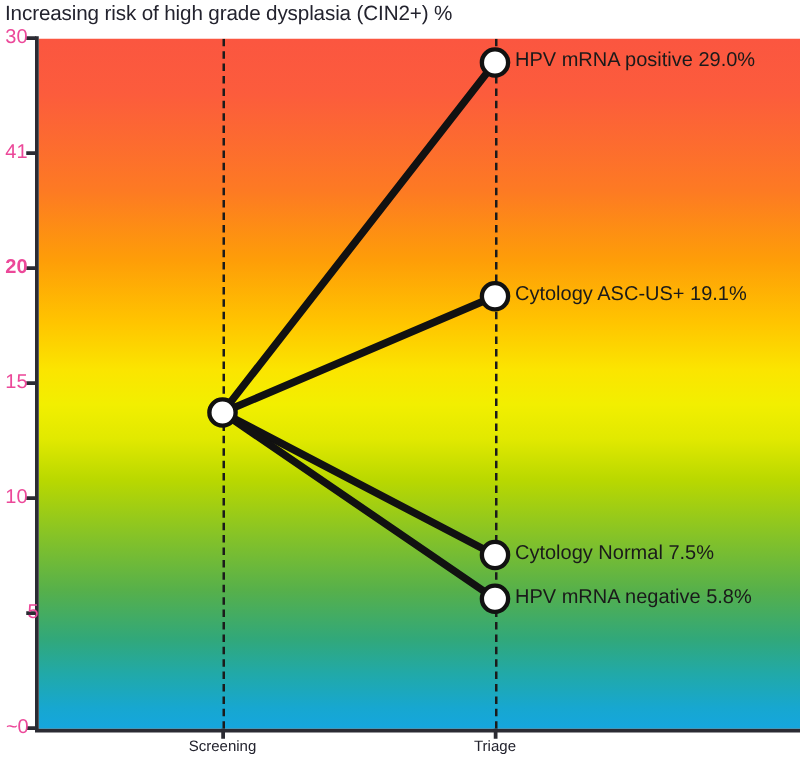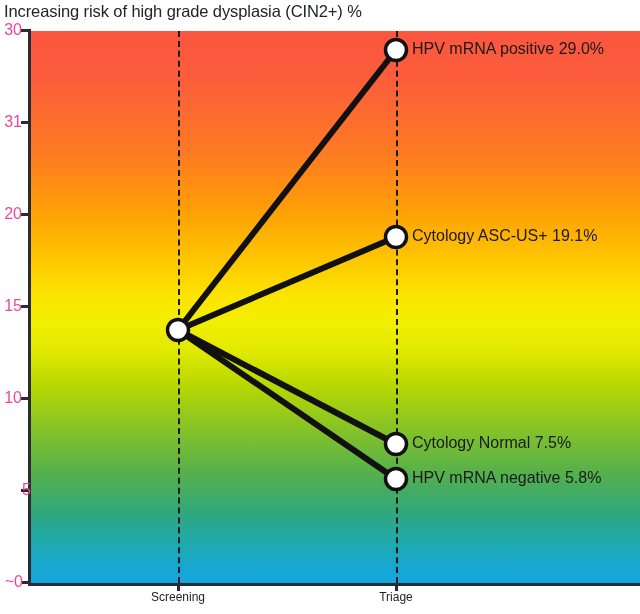--- a/index.html
+++ b/index.html
@@ -184,22 +184,22 @@
 
   <div class="y-tick-mark" style="top:29px;"></div>
   <div class="y-tick-mark" style="top:121px;"></div>
   <div class="y-tick-mark" style="top:213px;"></div>
   <div class="y-tick-mark" style="top:305px;"></div>
   <div class="y-tick-mark" style="top:397px;"></div>
   <div class="y-tick-mark" style="top:489px;"></div>
   <div class="y-tick-mark" style="top:581px;"></div>
 
   <div class="y-tick-label" style="top:21px; width:20px; right:auto; left:2px;">30</div>
-  <div class="y-tick-label" style="top:113px; width:20px; right:auto; left:2px;">31</div>
-  <div class="y-tick-label" style="top:205px; width:20px; right:auto; left:2px;">20</div>
+  <div class="y-tick-label" style="top:113px; width:20px; right:auto; left:2px;">41</div>
+  <div class="y-tick-label" style="top:205px; width:20px; right:auto; left:2px;font-weight:bold;">20</div>
   <div class="y-tick-label" style="top:297px; width:20px; right:auto; left:2px;">15</div>
   <div class="y-tick-label" style="top:389px; width:20px; right:auto; left:2px;text-align:right;">10</div>
   <div class="y-tick-label" style="top:481px; width:20px; right:auto; left:11px;">5</div>
   <div class="y-tick-label" style="top:573px; width:24px; right:auto; left:-1px;">~0</div>
 
   <div class="x-tick-mark" style="left:177px;"></div>
   <div class="x-tick-mark" style="left:395px;"></div>
   <div class="x-tick-label" style="left:178px;">Screening</div>
   <div class="x-tick-label" style="left:396px;">Triage</div>
 

